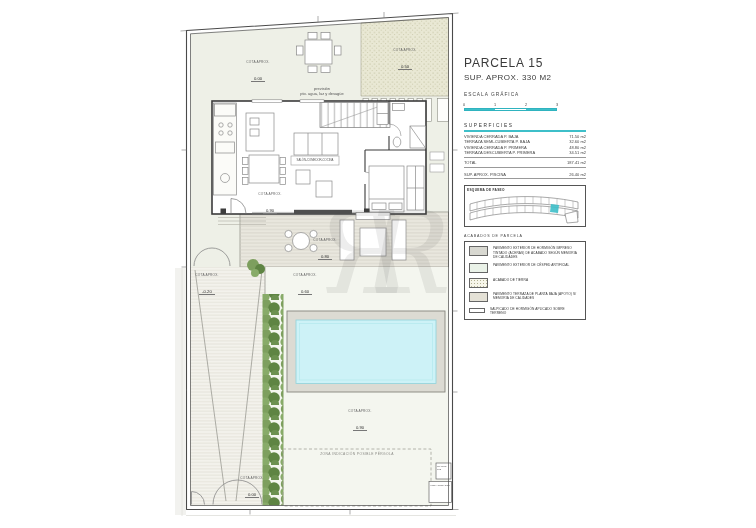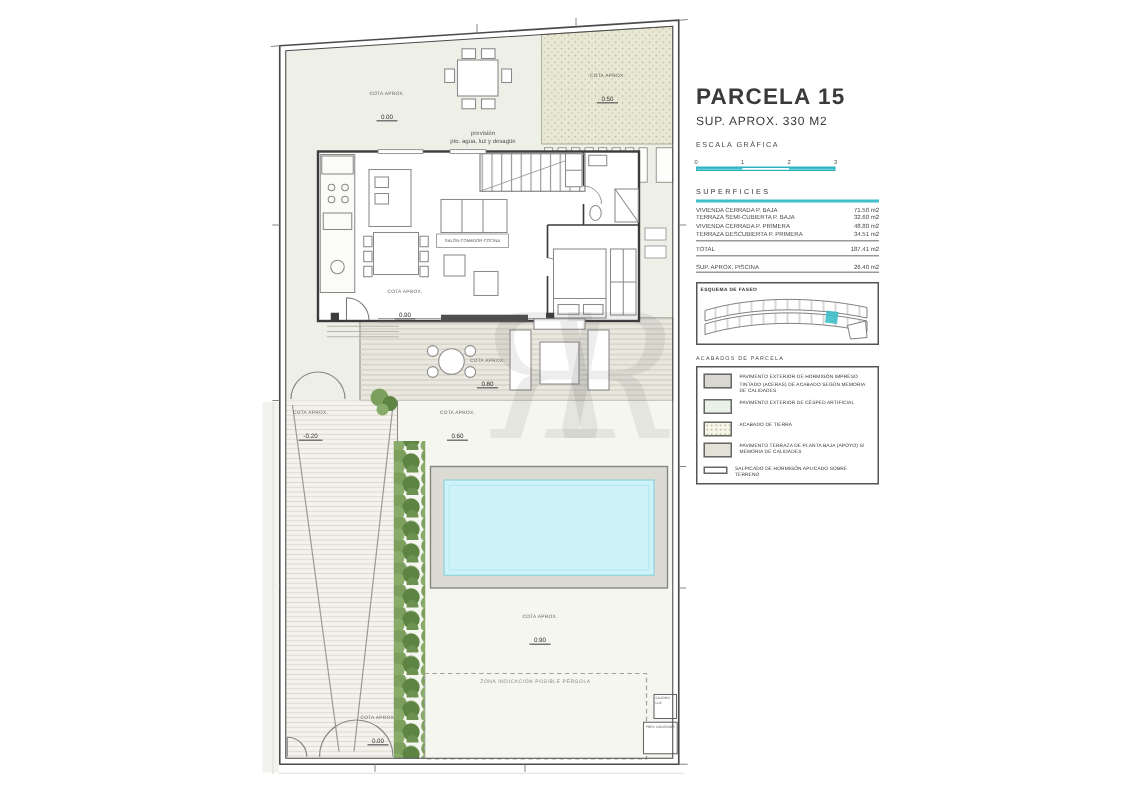--- a/index.html
+++ b/index.html
@@ -20,21 +20,21 @@
   .u1{left:437px;top:465px;width:13px;}
   .u2{left:430.5px;top:483.5px;width:20px;}
 
   
   .wm{position:absolute;left:322px;top:196px;font-family:"DejaVu Serif",serif;font-style:italic;
       font-size:115px;line-height:1;color:rgba(80,80,80,.10);user-select:none;}
   .wm .m{display:inline-block;transform:scaleX(-1);margin-right:-44px;}
 
   
   .panel{position:absolute;left:464px;top:56px;width:122px;}
-  .p-title{font-size:15px;font-weight:bold;letter-spacing:.8px;color:#3a3a3a;}
+  .p-title{font-size:12px;font-weight:normal;letter-spacing:.8px;color:#3a3a3a;}
   .p-sub{font-size:8px;letter-spacing:.5px;margin-top:3px;color:#3a3a3a;}
   .p-scale-title{font-size:4.8px;letter-spacing:1px;margin-top:10px;color:#444;}
   .scalebar{position:relative;margin-top:6px;width:93px;height:10px;}
   .sb-nums span{position:absolute;top:0;font-size:3.8px;color:#444;transform:translateX(-50%);}
   .sb-segs{position:absolute;top:4.5px;left:0;display:flex;height:3.5px;width:93px;
            border:.6px solid #2fb3bf;box-sizing:border-box;}
   .sb-segs i{width:31px;height:100%;}
   .sb-segs i:nth-child(1),.sb-segs i:nth-child(3){background:#3ebfc9;}
   .sb-segs i:nth-child(2){background:#fff;}
 

